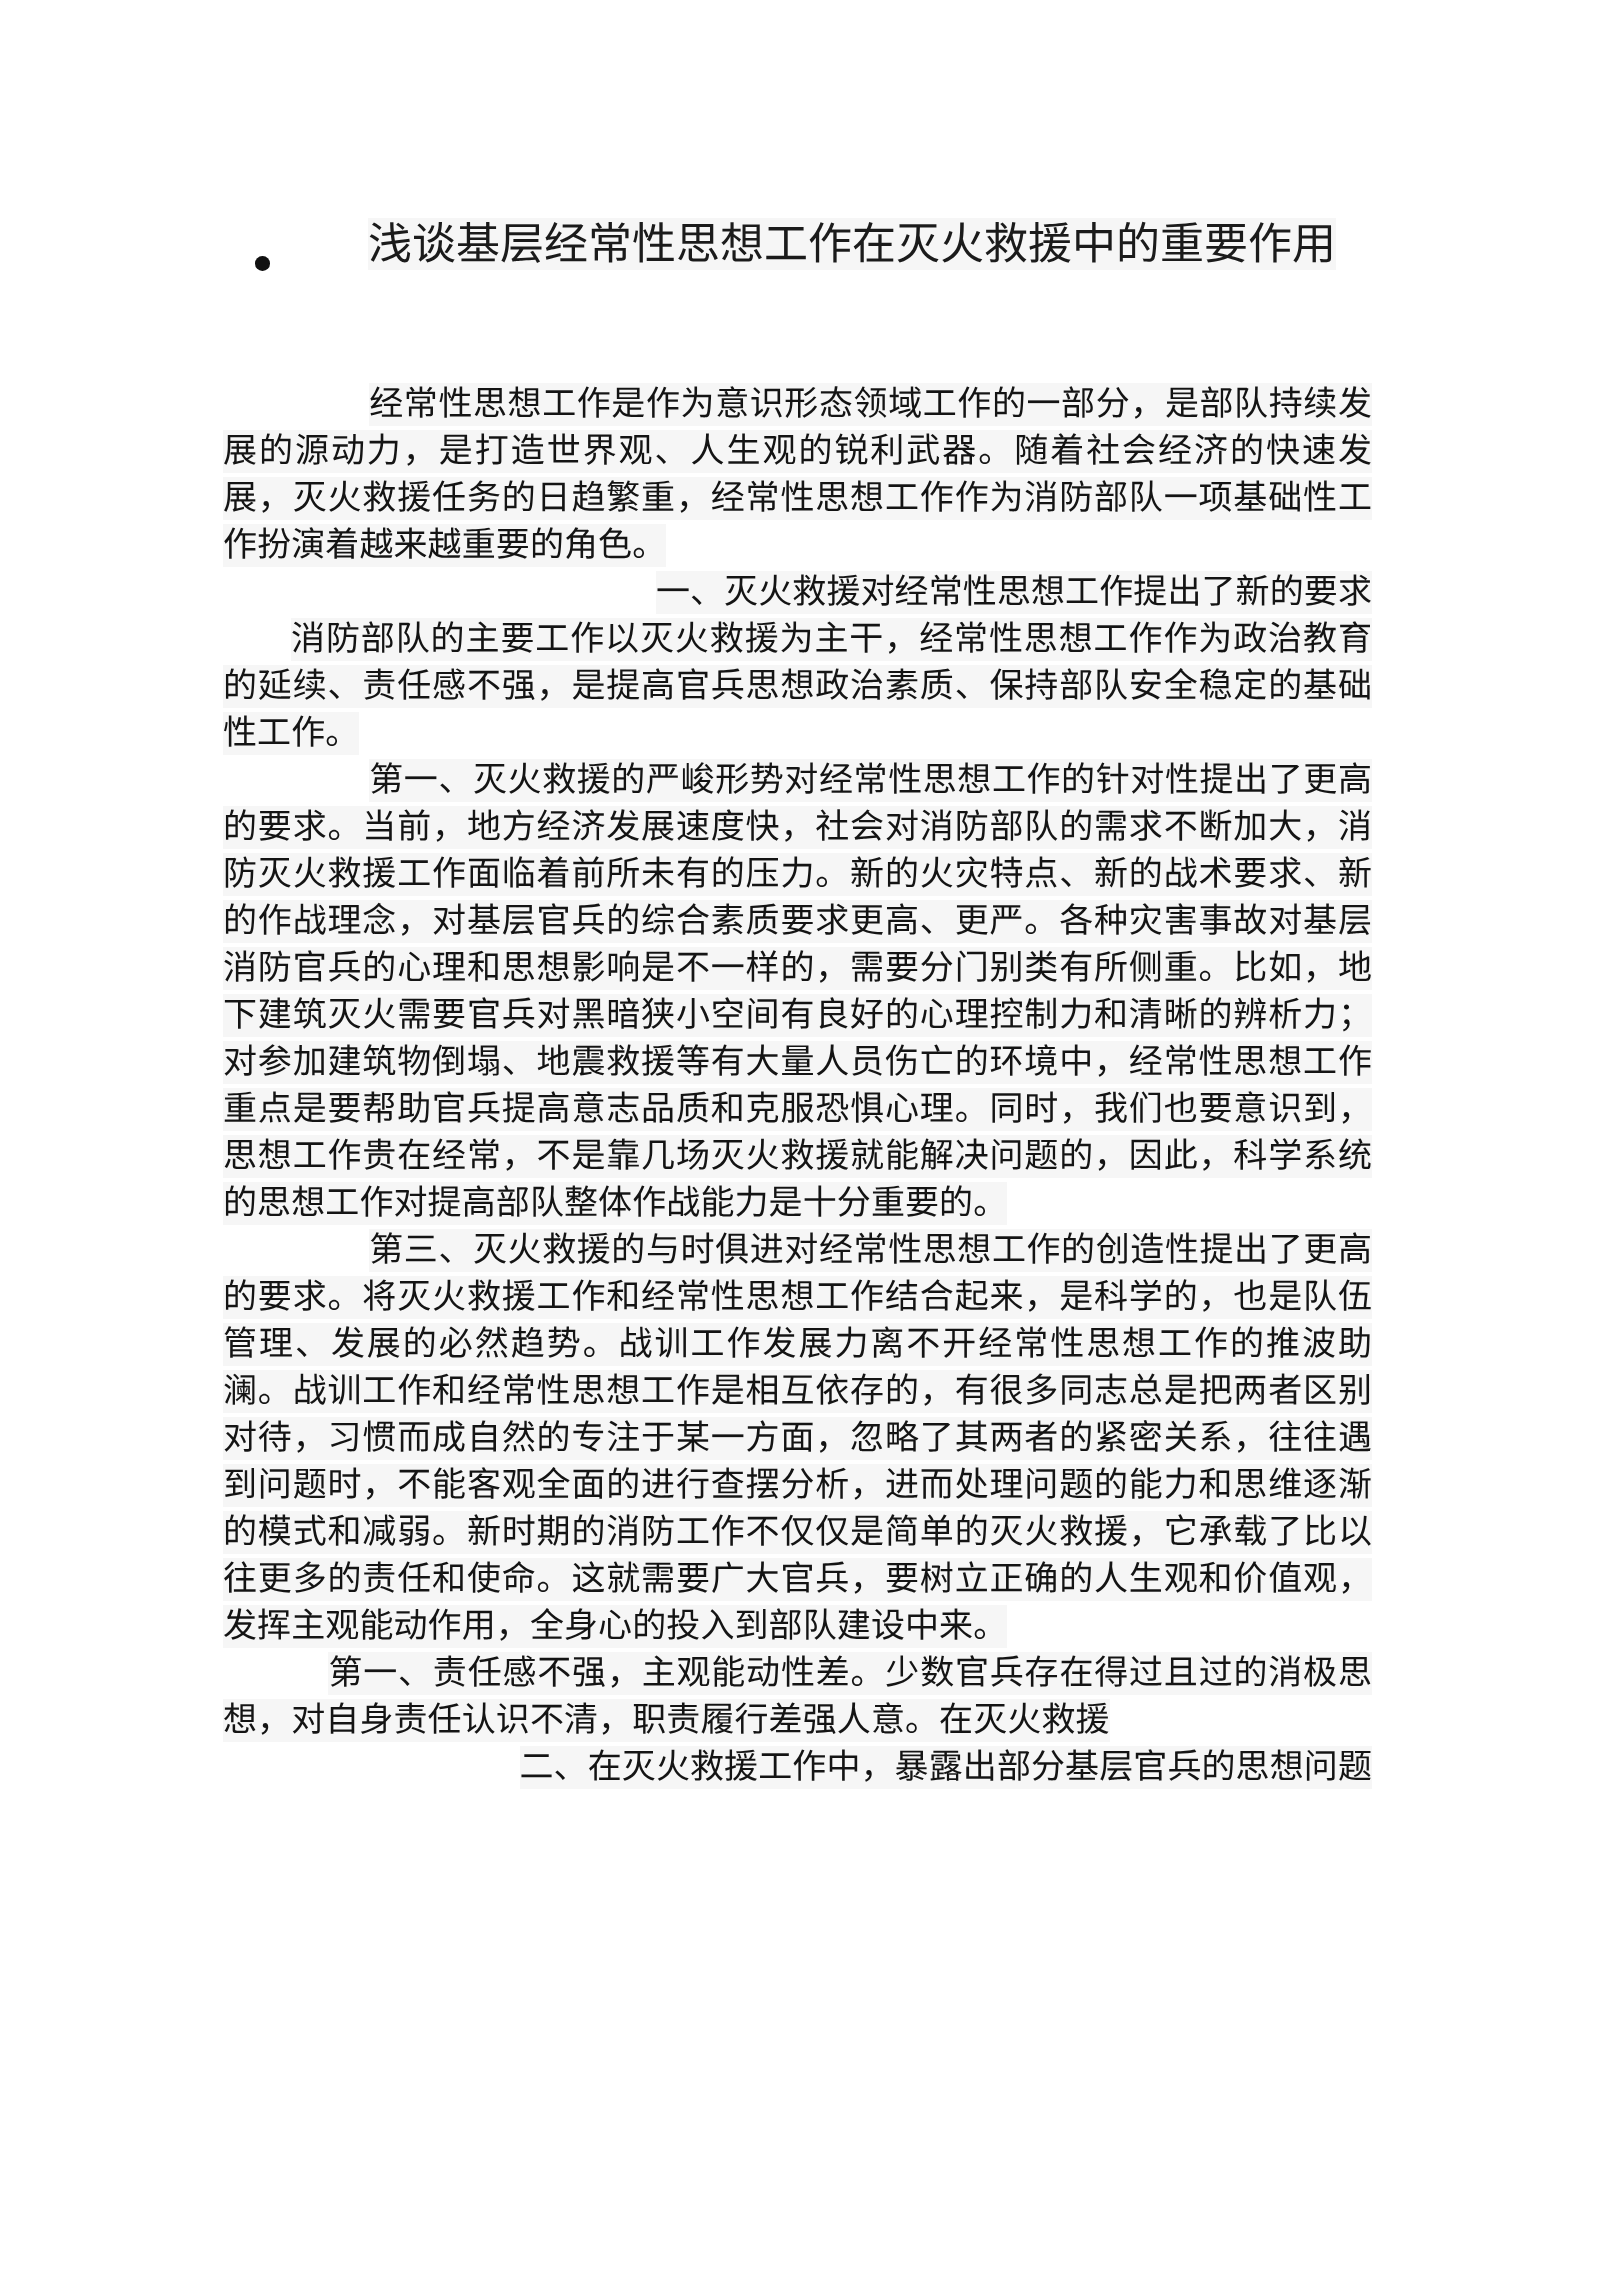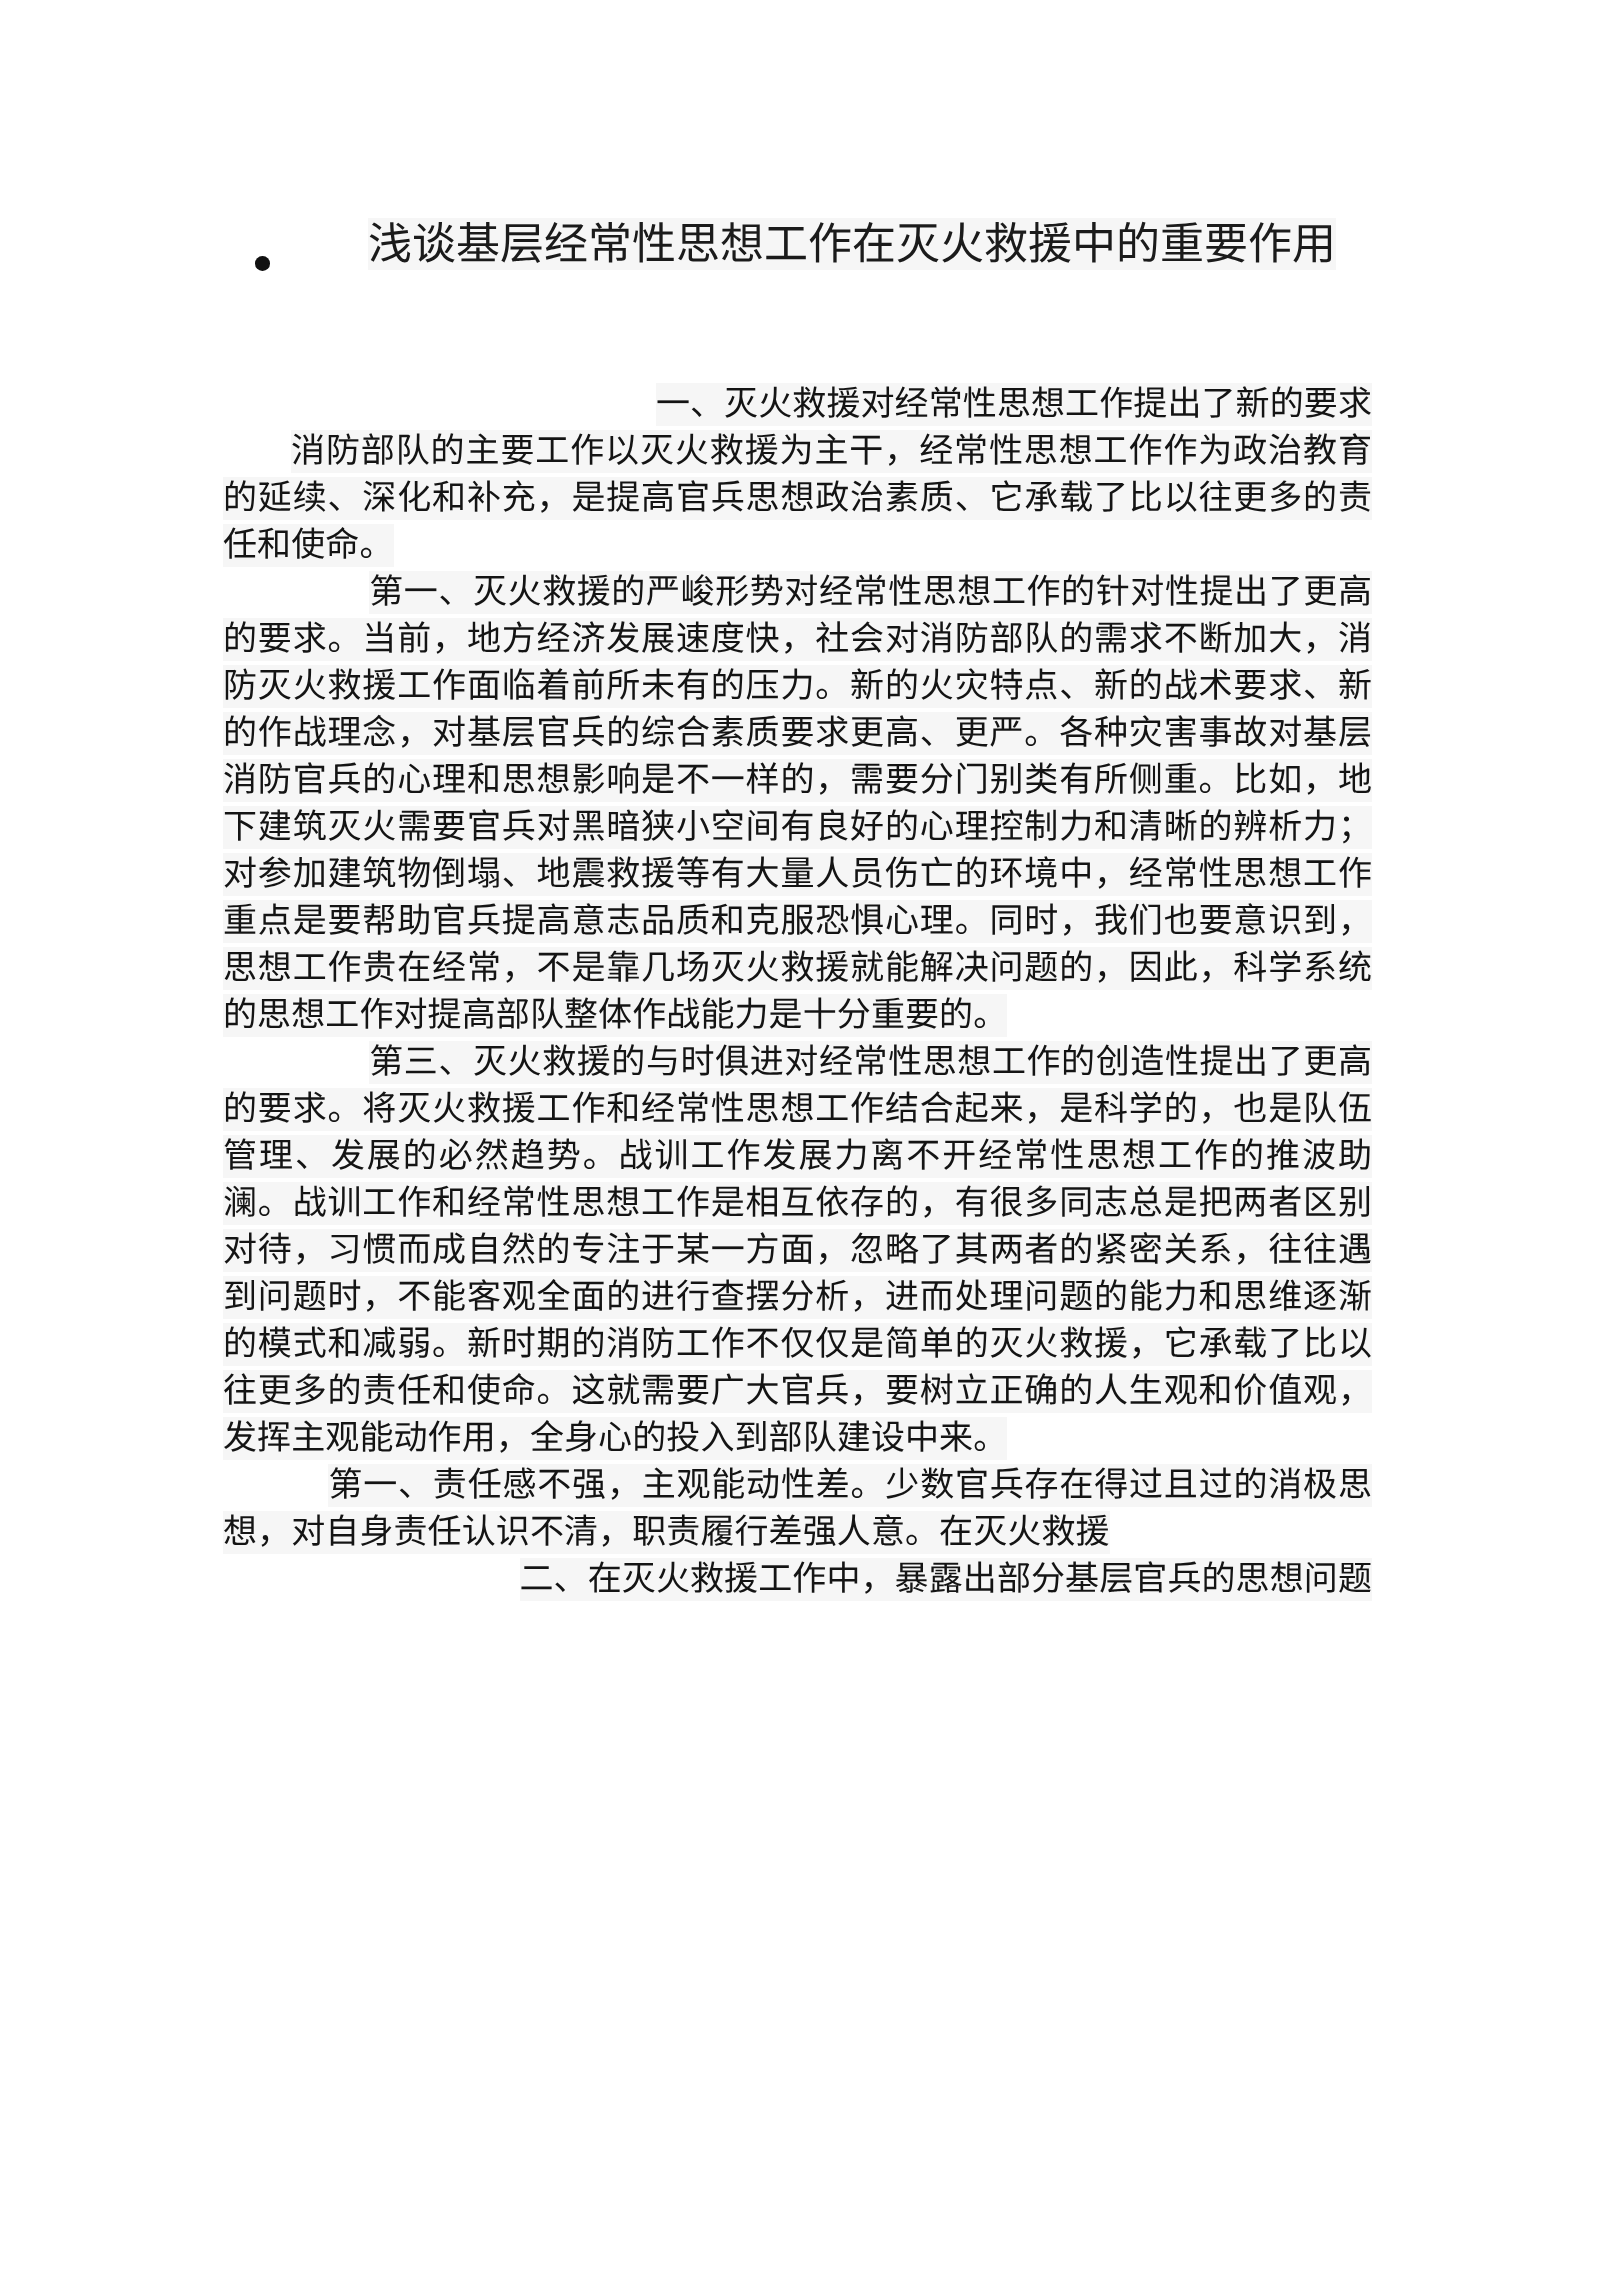--- a/index.html
+++ b/index.html
@@ -97,22 +97,23 @@
 <body>
 
 <div class="page">
 
   <div class="title-block">
     <span class="title-bullet"></span>
     <h1 class="doc-title"><span class="hl">浅谈基层经常性思想工作在灭火救援中的重要作用</span></h1>
   </div>
 
   <div class="body-block">
+      <p class="para indent-4"><span class="hl">经常性思想工作是作为意识形态领域工作的一部分，是部队持续发展的源动力，是打造世界观、人生观的锐利武器。随着社会经济的快速发展，灭火救援任务的日趋繁重，经常性思想工作作为消防部队一项基础性工作扮演着越来越重要的角色。</span></p>
       <p class="para indent-3 heading-para"><span class="hl">一、灭火救援对经常性思想工作提出了新的要求</span></p>
-      <p class="para indent-2"><span class="hl">消防部队的主要工作以灭火救援为主干，经常性思想工作作为政治教育的延续、深化和补充，是提高官兵思想政治素质、它承载了比以往更多的责任和使命。</span></p>
+      <p class="para indent-2"><span class="hl">消防部队的主要工作以灭火救援为主干，经常性思想工作作为政治教育的延续、责任感不强，是提高官兵思想政治素质、保持部队安全稳定的基础性工作。</span></p>
       <p class="para indent-4"><span class="hl">第一、灭火救援的严峻形势对经常性思想工作的针对性提出了更高的要求。当前，地方经济发展速度快，社会对消防部队的需求不断加大，消防灭火救援工作面临着前所未有的压力。新的火灾特点、新的战术要求、新的作战理念，对基层官兵的综合素质要求更高、更严。各种灾害事故对基层消防官兵的心理和思想影响是不一样的，需要分门别类有所侧重。比如，地下建筑灭火需要官兵对黑暗狭小空间有良好的心理控制力和清晰的辨析力；对参加建筑物倒塌、地震救援等有大量人员伤亡的环境中，经常性思想工作重点是要帮助官兵提高意志品质和克服恐惧心理。同时，我们也要意识到，思想工作贵在经常，不是靠几场灭火救援就能解决问题的，因此，科学系统的思想工作对提高部队整体作战能力是十分重要的。</span></p>
       <p class="para indent-4"><span class="hl">第三、灭火救援的与时俱进对经常性思想工作的创造性提出了更高的要求。将灭火救援工作和经常性思想工作结合起来，是科学的，也是队伍管理、发展的必然趋势。战训工作发展力离不开经常性思想工作的推波助澜。战训工作和经常性思想工作是相互依存的，有很多同志总是把两者区别对待，习惯而成自然的专注于某一方面，忽略了其两者的紧密关系，往往遇到问题时，不能客观全面的进行查摆分析，进而处理问题的能力和思维逐渐的模式和减弱。新时期的消防工作不仅仅是简单的灭火救援，它承载了比以往更多的责任和使命。这就需要广大官兵，要树立正确的人生观和价值观，发挥主观能动作用，全身心的投入到部队建设中来。</span></p>
       <p class="para indent-3"><span class="hl">第一、责任感不强，主观能动性差。少数官兵存在得过且过的消极思想，对自身责任认识不清，职责履行差强人意。在灭火救援</span></p>
       <p class="para indent-4 heading-para"><span class="hl">二、在灭火救援工作中，暴露出部分基层官兵的思想问题</span></p>
     </div>
 
 </div>
 
 
 </body></html>

